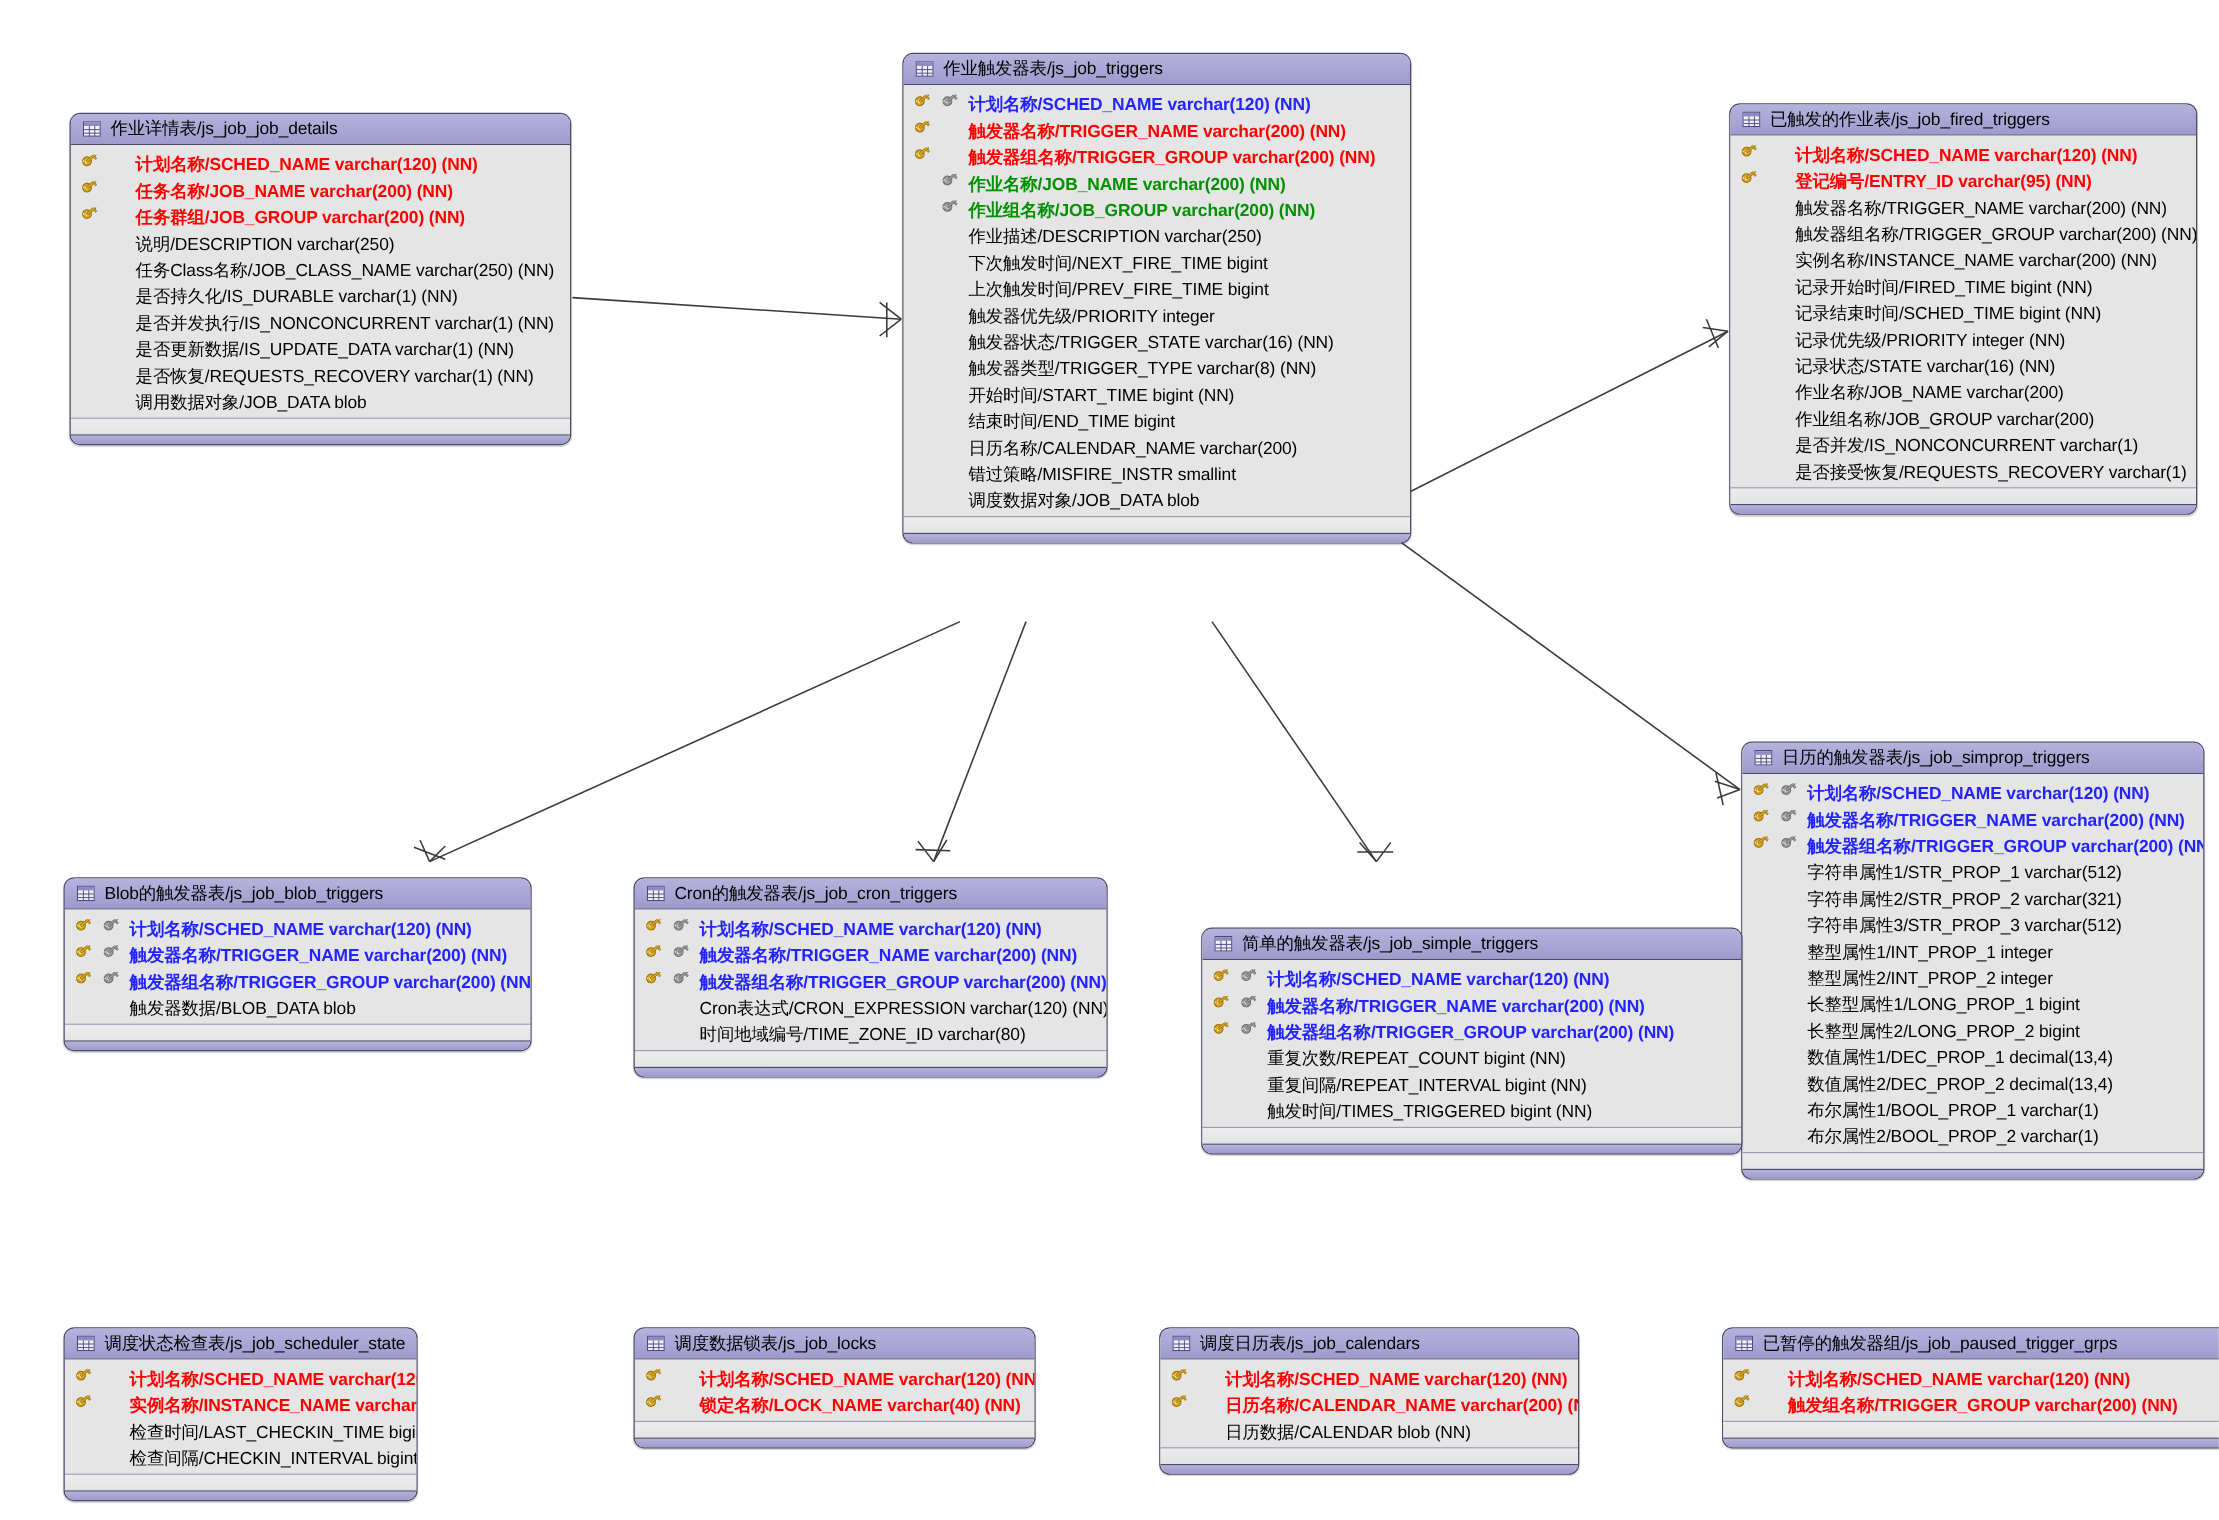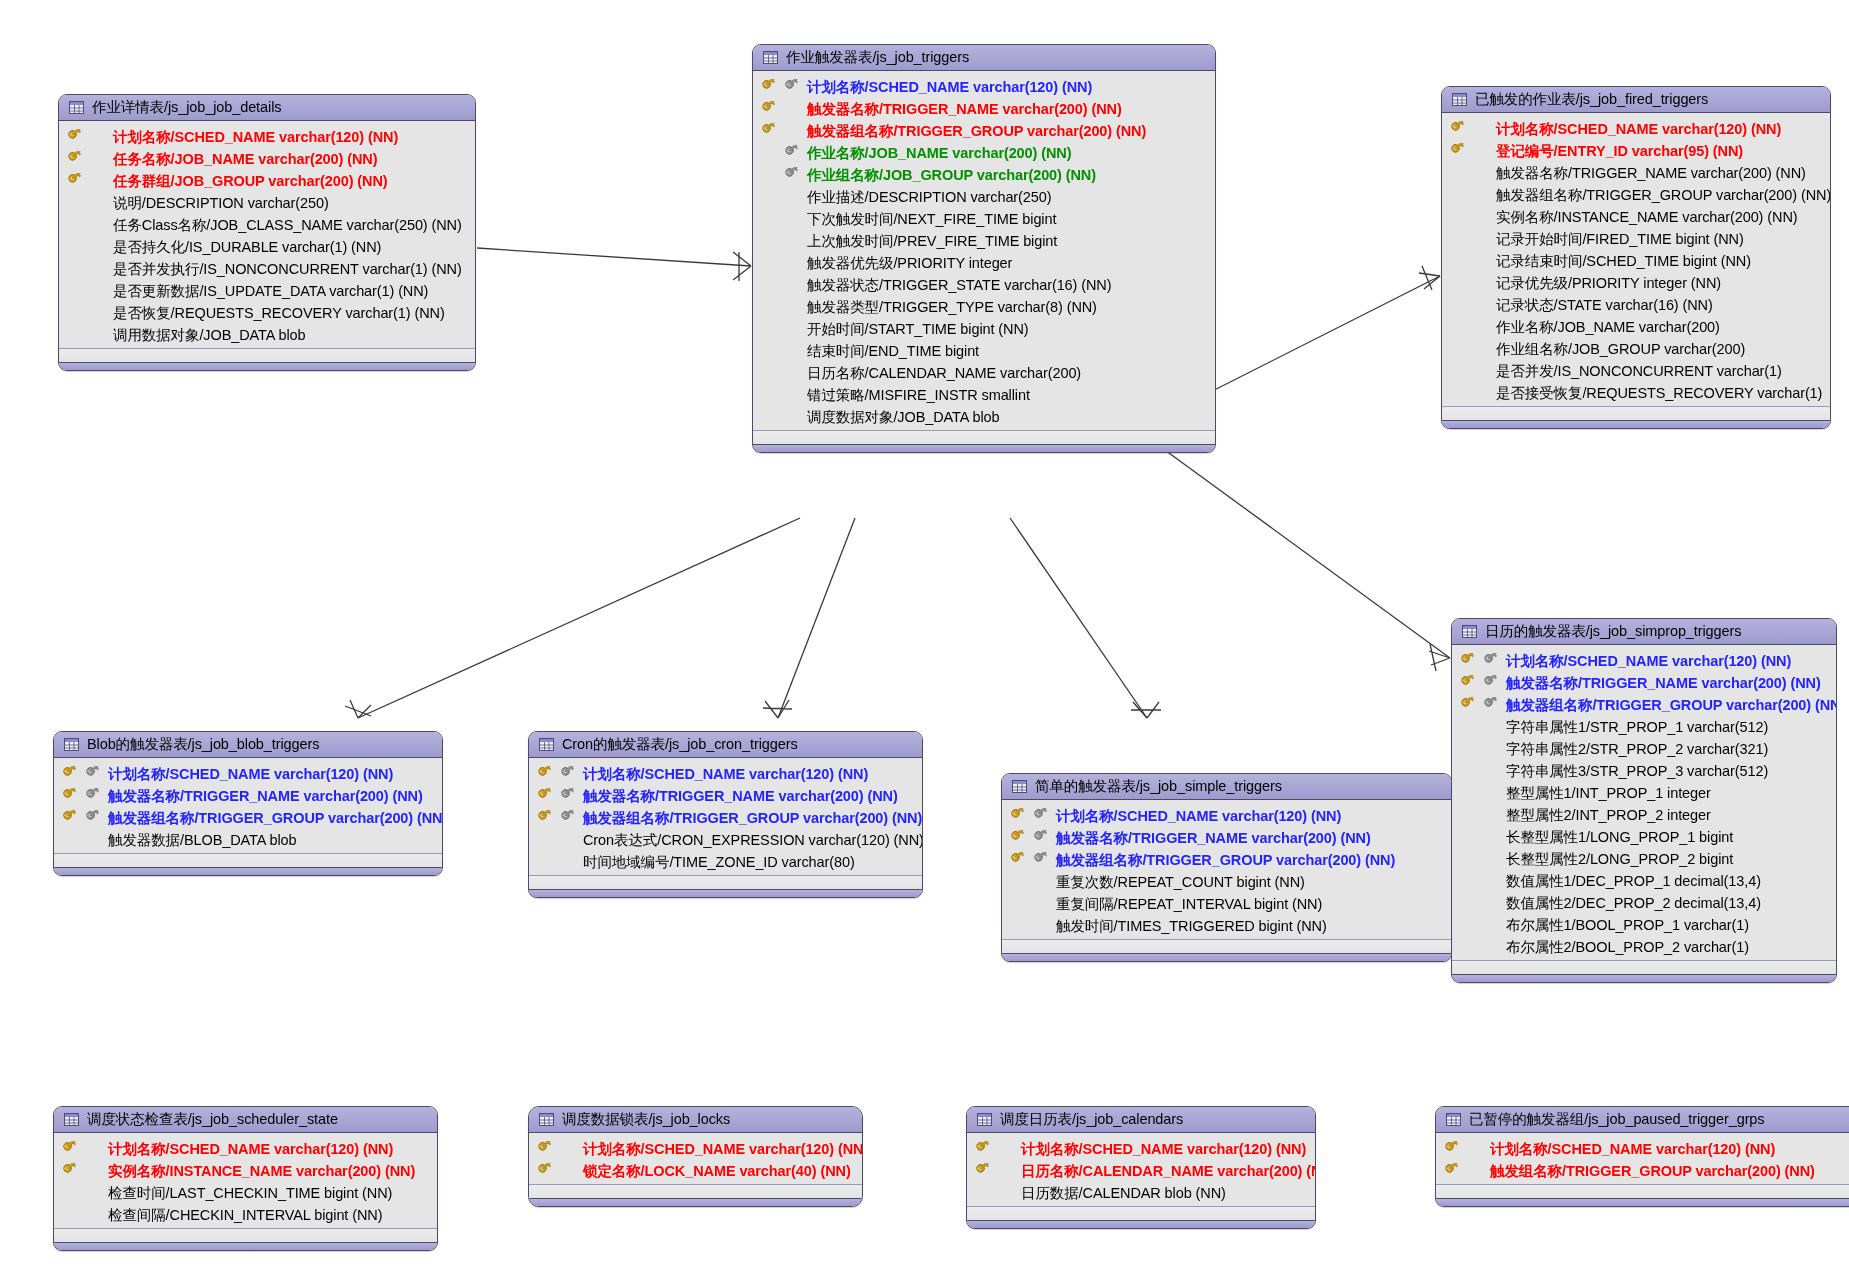--- a/index.html
+++ b/index.html
@@ -217,21 +217,21 @@
           <span class="keys">
             <span class="key-slot"></span>
             <span class="key-slot"></span>
           </span>
           <span class="attr-text c-normal">调用数据对象/JOB_DATA blob</span>
         </div>
       </div>
       <div class="entity-footer"></div>
       <div class="entity-foot-bar"></div>
     </div>
-    <div class="entity" style="left: 752px; top: 44px; width: 464px;">
+    <div class="entity" style="left: 752px; top: 44px; width: 424px;">
       <div class="entity-header">
         <span style="display: flex;">
           <svg class="tbl-icon" viewBox="0 0 15 13" xmlns="http://www.w3.org/2000/svg">
             <rect x="0.5" y="0.5" width="14" height="12" fill="#f2f2f2" stroke="#4b4b8a"></rect>
             <rect x="1" y="1" width="13" height="3" fill="#8e8ac4"></rect>
             <line x1="1" y1="7" x2="14" y2="7" stroke="#4b4b8a" stroke-width="0.8"></line>
             <line x1="1" y1="10" x2="14" y2="10" stroke="#4b4b8a" stroke-width="0.8"></line>
             <line x1="5.5" y1="4" x2="5.5" y2="12.5" stroke="#4b4b8a" stroke-width="0.8"></line>
             <line x1="10" y1="4" x2="10" y2="12.5" stroke="#4b4b8a" stroke-width="0.8"></line>
           </svg>
@@ -993,21 +993,21 @@
           <span class="keys">
             <span class="key-slot"></span>
             <span class="key-slot"></span>
           </span>
           <span class="attr-text c-normal">触发时间/TIMES_TRIGGERED bigint (NN)</span>
         </div>
       </div>
       <div class="entity-footer"></div>
       <div class="entity-foot-bar"></div>
     </div>
-    <div class="entity" style="left: 53px; top: 1106px; width: 385px;">
+    <div class="entity" style="left: 53px; top: 1106px; width: 295px;">
       <div class="entity-header">
         <span style="display: flex;">
           <svg class="tbl-icon" viewBox="0 0 15 13" xmlns="http://www.w3.org/2000/svg">
             <rect x="0.5" y="0.5" width="14" height="12" fill="#f2f2f2" stroke="#4b4b8a"></rect>
             <rect x="1" y="1" width="13" height="3" fill="#8e8ac4"></rect>
             <line x1="1" y1="7" x2="14" y2="7" stroke="#4b4b8a" stroke-width="0.8"></line>
             <line x1="1" y1="10" x2="14" y2="10" stroke="#4b4b8a" stroke-width="0.8"></line>
             <line x1="5.5" y1="4" x2="5.5" y2="12.5" stroke="#4b4b8a" stroke-width="0.8"></line>
             <line x1="10" y1="4" x2="10" y2="12.5" stroke="#4b4b8a" stroke-width="0.8"></line>
           </svg>
@@ -1056,21 +1056,21 @@
           <span class="keys">
             <span class="key-slot"></span>
             <span class="key-slot"></span>
           </span>
           <span class="attr-text c-normal">检查间隔/CHECKIN_INTERVAL bigint (NN)</span>
         </div>
       </div>
       <div class="entity-footer"></div>
       <div class="entity-foot-bar"></div>
     </div>
-    <div class="entity" style="left: 528px; top: 1106px; width: 335px; border-radius: 11px;">
+    <div class="entity" style="left: 528px; top: 1106px; width: 335px;">
       <div class="entity-header">
         <span style="display: flex;">
           <svg class="tbl-icon" viewBox="0 0 15 13" xmlns="http://www.w3.org/2000/svg">
             <rect x="0.5" y="0.5" width="14" height="12" fill="#f2f2f2" stroke="#4b4b8a"></rect>
             <rect x="1" y="1" width="13" height="3" fill="#8e8ac4"></rect>
             <line x1="1" y1="7" x2="14" y2="7" stroke="#4b4b8a" stroke-width="0.8"></line>
             <line x1="1" y1="10" x2="14" y2="10" stroke="#4b4b8a" stroke-width="0.8"></line>
             <line x1="5.5" y1="4" x2="5.5" y2="12.5" stroke="#4b4b8a" stroke-width="0.8"></line>
             <line x1="10" y1="4" x2="10" y2="12.5" stroke="#4b4b8a" stroke-width="0.8"></line>
           </svg>

